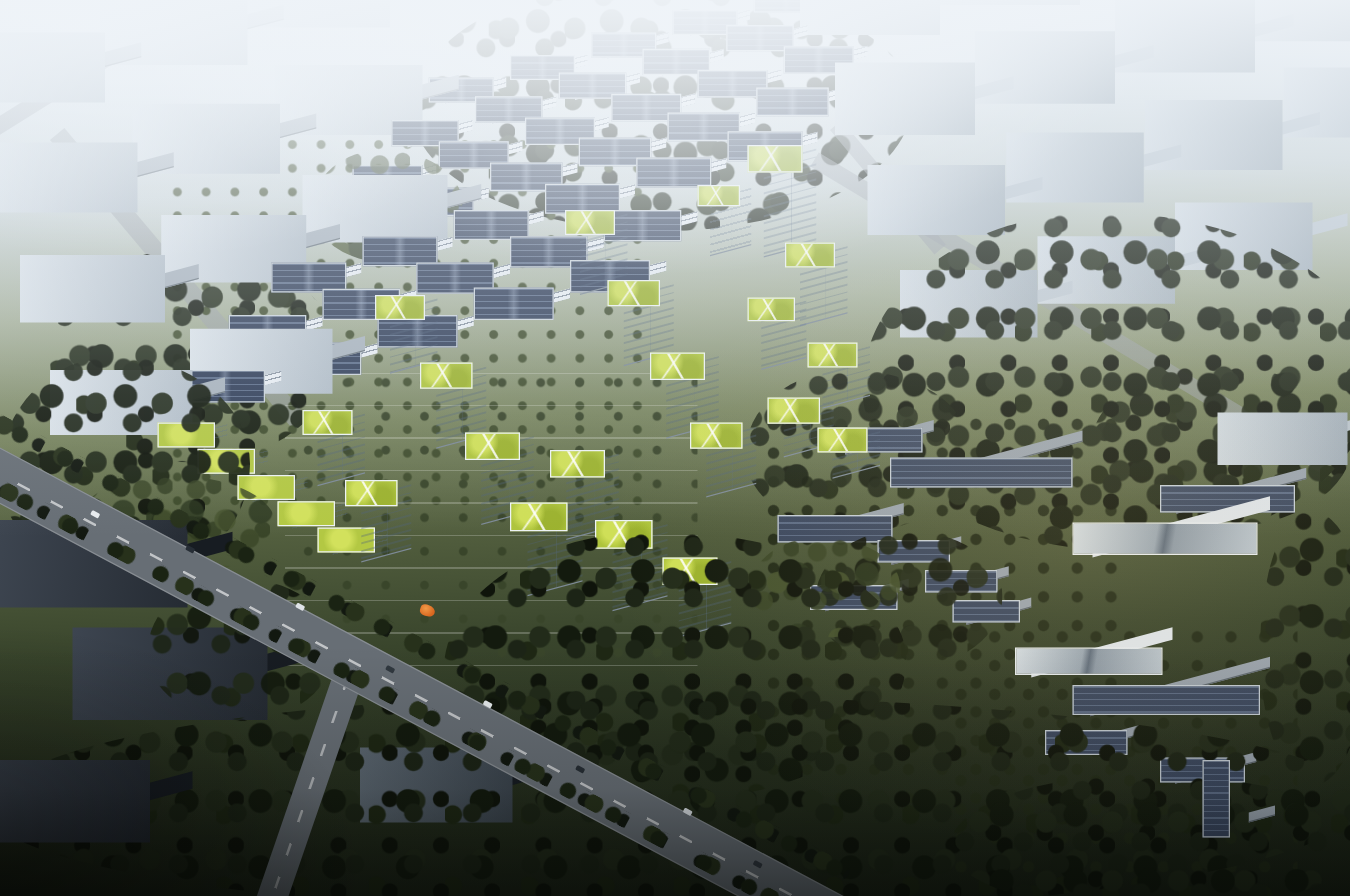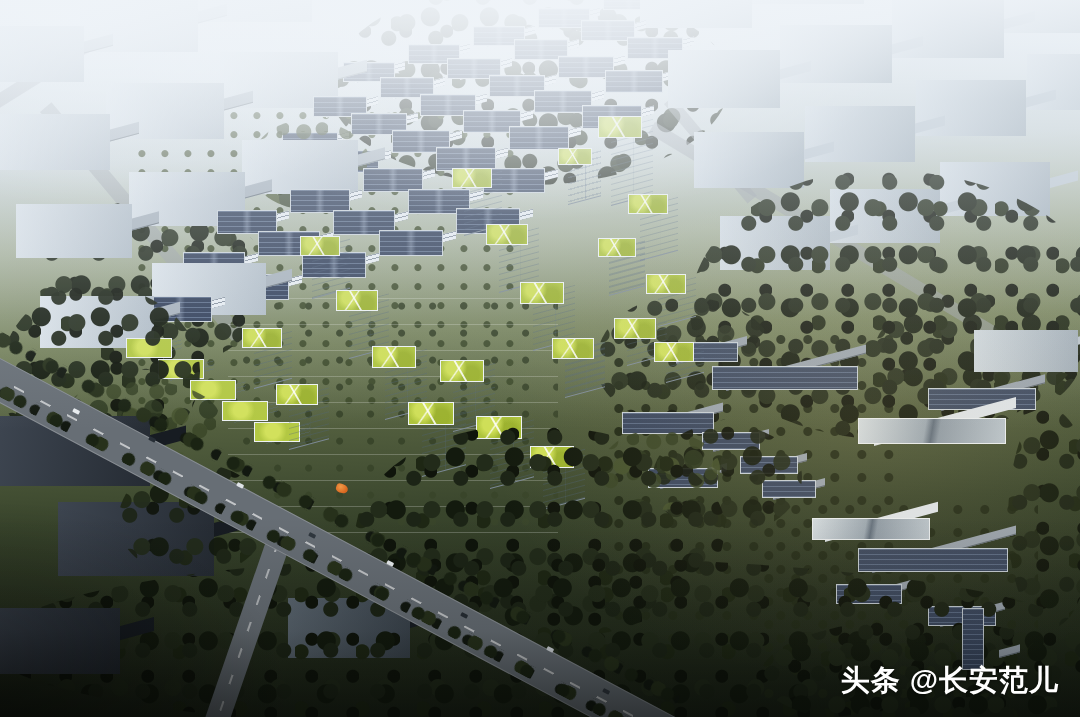--- a/index.html
+++ b/index.html
@@ -119,21 +119,20 @@
 </head>
 <body>
 
 <div id="scene">
   <div class="ov ov-warm"></div>
   <div class="ov ov-glare"></div>
   <div class="ov ov-glare2"></div>
   <div class="ov ov-haze"></div>
   <div class="ov ov-dark"></div>
   <div class="ov ov-vig"></div>
-  <div class="watermark">头条 @长安范儿</div>
 <div class="ground g1" style="left: 135px; top: 108px; width: 380px; height: 300px; z-index: 90;"></div>
     <div class="ground g2" style="left: 228px; top: 298px; width: 330px; height: 240px; z-index: 92;"></div>
     <div class="ground g3" style="left: 608px; top: 328px; width: 300px; height: 330px; z-index: 88;"></div>
     <div class="ground g3" style="left: 758px; top: 498px; width: 280px; height: 200px; z-index: 88;"></div>
     <div class="block wh-tl" style="left: -34px; top: 26px; z-index: 152;">
       <div class="body" style="left: 33.6px; top: 38.2px; width: 113.28px; height: 12px;"></div>
       <div class="roof" style="width: 118px; height: 56px;"></div>
     </div>
     <div class="block wh-tl" style="left: 80px; top: -4px; z-index: 135;">
       <div class="body" style="left: 33.6px; top: 38.2px; width: 113.28px; height: 12px;"></div>

